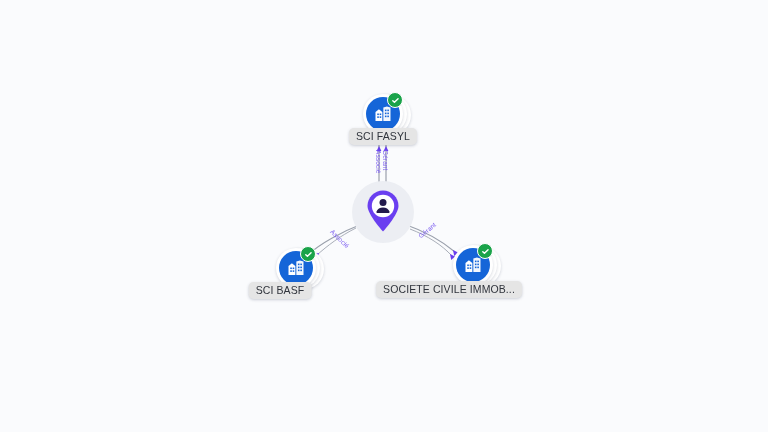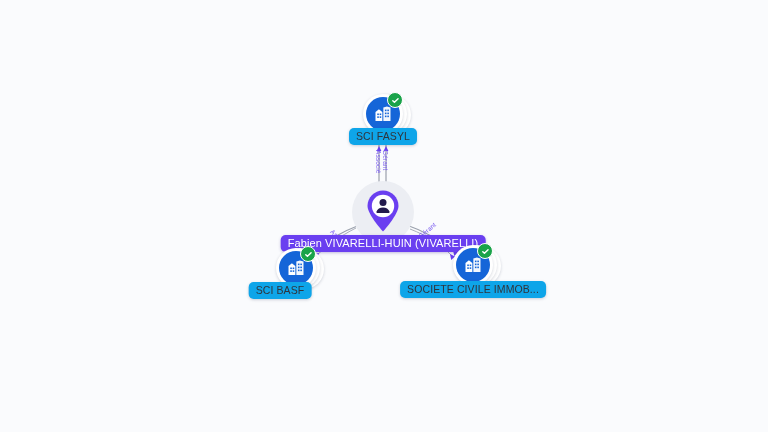--- a/index.html
+++ b/index.html
@@ -113,21 +113,21 @@
     position: absolute;
     transform: translate(-50%, 0);
     white-space: nowrap;
     border-radius: 5px;
     padding: 2px 7px 3px 7px;
     font-size: 10.5px;
     line-height: 12px;
     letter-spacing: 0.1px;
   }
   .node-label.company {
-    background: #0ea5e9;
+    background: #e5e5e5;
     color: #30343c;
     box-shadow: 0 1px 3px rgba(40,50,80,0.22);
   }
   .node-label.person {
     background: #6a3ff0;
     color: #ffffff;
     box-shadow: 0 1px 3px rgba(60,40,150,0.30);
     font-size: 11px;
   }
 
@@ -224,21 +224,20 @@
           <path d="M17 1.5 C8.4 1.5 1.5 8.4 1.5 17 C1.5 25.6 17 42.5 17 42.5
                    C17 42.5 32.5 25.6 32.5 17 C32.5 8.4 25.6 1.5 17 1.5 Z" fill="#6a3ff0"></path>
           <circle cx="17" cy="17" r="11.2" fill="#ffffff"></circle>
           <circle cx="17" cy="13.6" r="3.5" fill="#221a4d"></circle>
           <path d="M10.4 22.8 C11.3 19.9 14.0 18.4 17 18.4 C20.0 18.4 22.7 19.9 23.6 22.8
                    C23.8 23.4 23.4 23.9 22.8 23.9 L11.2 23.9 C10.6 23.9 10.2 23.4 10.4 22.8 Z" fill="#221a4d"></path>
         </svg>
       </div>
     </div>
   </div>
-  <div class="node-label person" style="left:383px; top:235px;">Fabien VIVARELLI-HUIN (VIVARELLI)</div>
 
   <div class="node" style="left:296px; top:268px;">
     <div class="company-node">
       <div class="stack-card c3"></div>
       <div class="stack-card c2"></div>
       <div class="stack-card c1"></div>
       <div class="company-disc">
         <svg width="20" height="20" viewBox="0 0 24 24" fill="#ffffff">
           <path d="M3 20.5h8.2V9.6L7.1 6.3 3 9.6z"></path>
           <path d="M12.4 20.5H21V4.2l-4.3-1.1-4.3 1.1z" opacity="0.95"></path>
@@ -284,15 +283,15 @@
           <rect x="17.2" y="13.9" width="1.9" height="1.9" fill="#1565d8"></rect>
         </svg>
       </div>
       <div class="verified-badge">
         <svg width="9" height="9" viewBox="0 0 12 12">
           <path d="M2.4 6.2 L4.6 8.4 L9.4 3.6" stroke="#ffffff" stroke-width="1.9" fill="none" stroke-linecap="round" stroke-linejoin="round"></path>
         </svg>
       </div>
     </div>
   </div>
-  <div class="node-label company" style="left:473px; top:281px;">SOCIETE CIVILE IMMOB...</div>
+  <div class="node-label company" style="left:449px; top:281px;">SOCIETE CIVILE IMMOB...</div>
 
 </div>
 
 </body></html>

